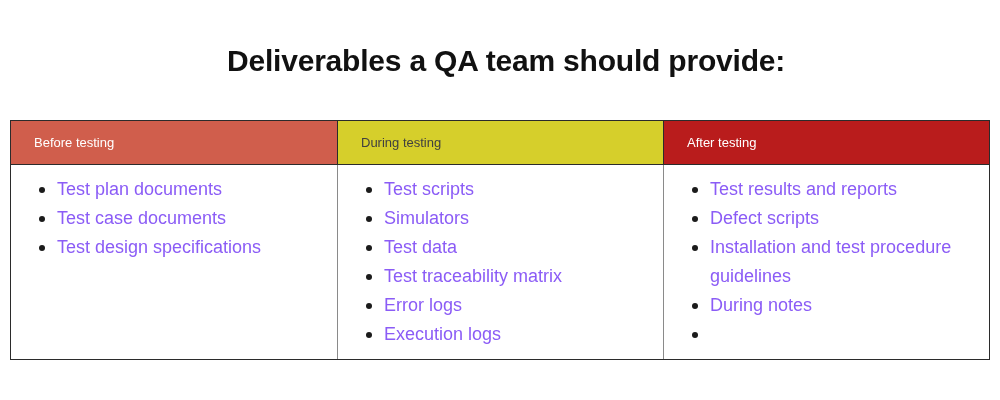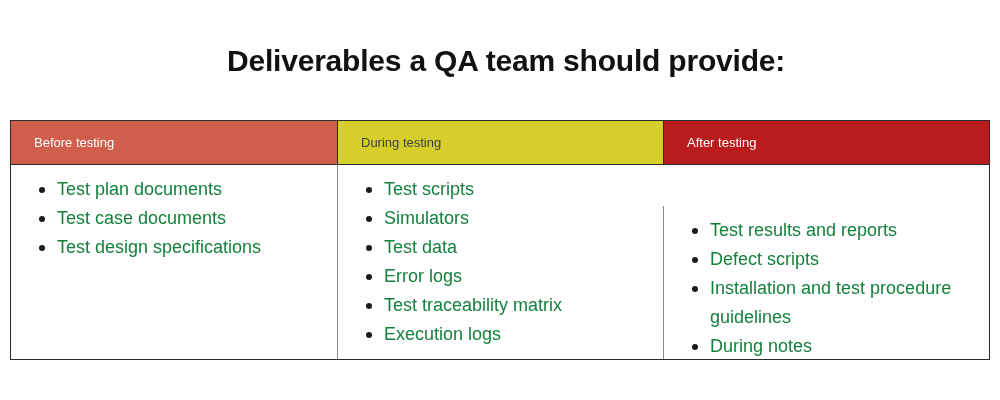--- a/index.html
+++ b/index.html
@@ -93,21 +93,21 @@
 
   ul.bullets {
     margin: 0;
     padding: 0 0 0 32px;
     list-style: none;
   }
   ul.bullets li {
     position: relative;
     font-size: 18px;
     line-height: 29px;
-    color: #15803d;
+    color: #8b5cf6;
     padding-left: 0;
     margin: 0;
   }
   ul.bullets li::before {
     content: "";
     position: absolute;
     left: -18px;
     top: 12px;
     width: 6px;
     height: 6px;
@@ -141,27 +141,27 @@
           <li>Test case documents</li>
           <li>Test design specifications</li>
         </ul>
       </div>
 
       <div class="td col2" style="border-left-color: rgb(138, 138, 138);">
         <ul class="bullets">
           <li>Test scripts</li>
           <li>Simulators</li>
           <li>Test data</li>
+          <li>Test traceability matrix</li>
           <li>Error logs</li>
-          <li>Test traceability matrix</li>
           <li>Execution logs</li>
         </ul>
       </div>
 
-      <div class="td col3" style="border-left-color: rgb(138, 138, 138); margin-top: 41px;">
+      <div class="td col3" style="border-left-color: rgb(138, 138, 138);">
         <ul class="bullets">
           <li>Test results and reports</li>
           <li>Defect scripts</li>
           <li>Installation and test procedure guidelines</li>
           <li>During notes</li>
           <li class="empty"></li>
         </ul>
       </div>
 
     </div>

